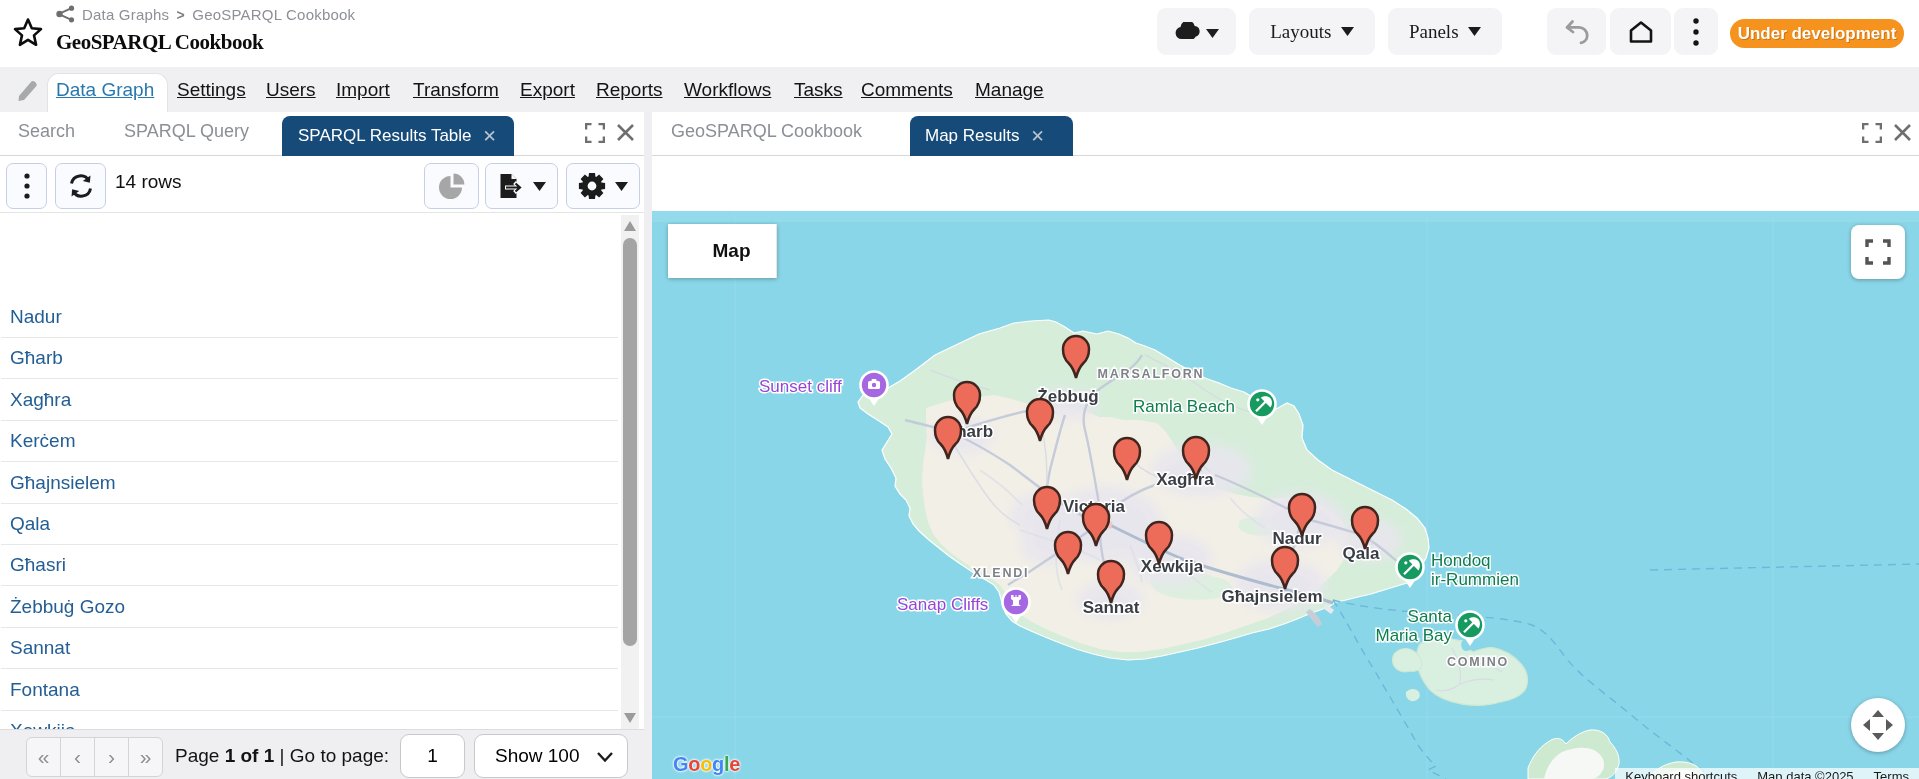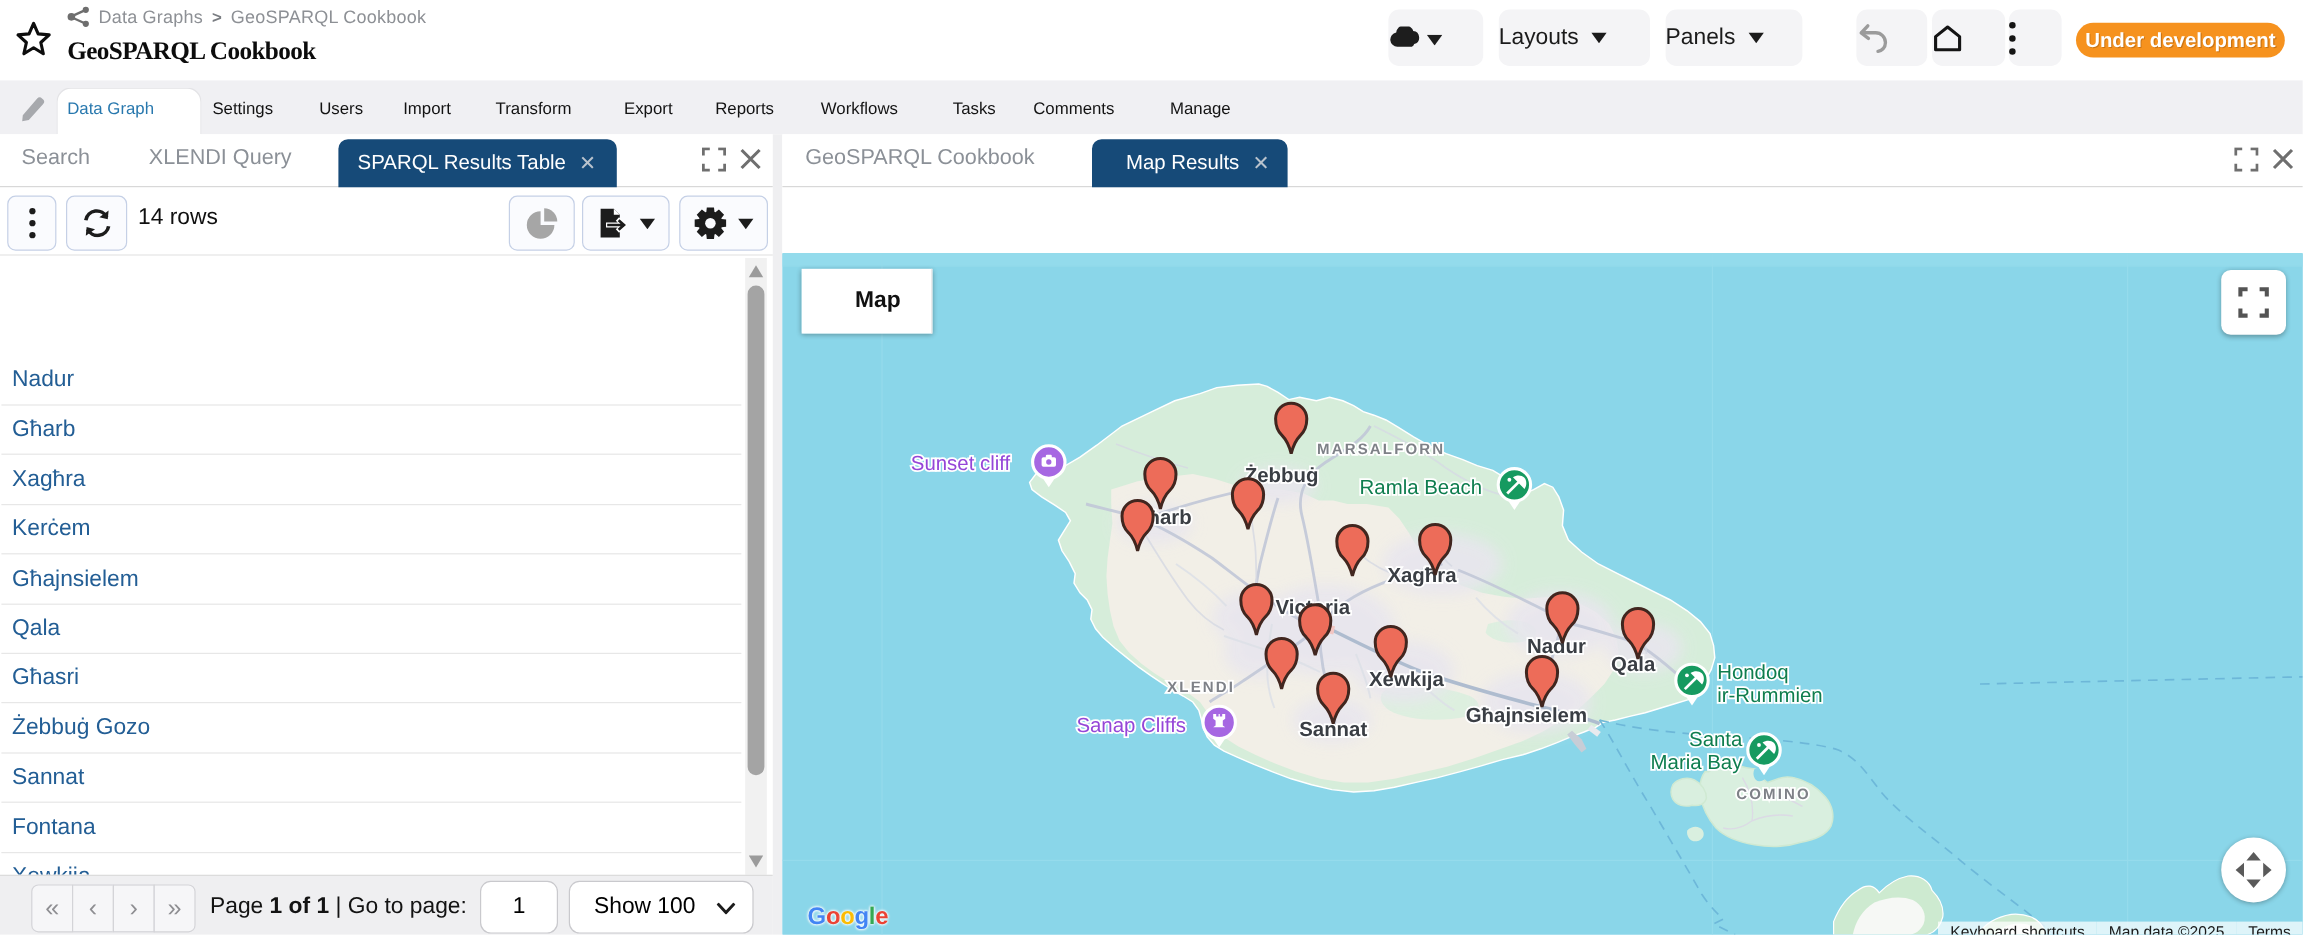--- a/index.html
+++ b/index.html
@@ -7,27 +7,27 @@
 body { font-family:"Liberation Sans", sans-serif; background:#fff; position:relative; }
 #app { position:absolute; left:0; top:0; width:1919px; height:779px; }
 
 
 #header { position:absolute; left:0; top:0; width:1919px; height:67px; background:#fff; }
 #star { position:absolute; left:13px; top:17px; }
 #shareic { position:absolute; left:55px; top:5px; }
 .crumb { position:absolute; left:82px; top:6px; font-size:15px; color:#8d9095; letter-spacing:.2px; }
 .crumb .sep { color:#7a7d82; font-weight:bold; margin:0 3px; font-size:14px; }
 #title { position:absolute; left:56px; top:30px; font-family:"Liberation Serif", serif; font-weight:bold; font-size:21px; color:#0c0c0c; letter-spacing:-0.5px; }
-.hbtn { position:absolute; top:8px; height:47px; background:#f4f4f6; border-radius:9px; display:flex; align-items:center; justify-content:flex-start; font-size:19px; color:#1b1b1b; }
+.hbtn { position:absolute; top:8px; height:47px; background:#f4f4f6; border-radius:9px; display:flex; align-items:center; justify-content:center; font-size:19px; color:#1b1b1b;font-family:Liberation Serif, serif; }
 #badge { position:absolute; left:1730px; top:19px; width:174px; height:29px; background:#f6921e; border-radius:15px; color:#fff; font-weight:bold; font-size:17px; display:flex; align-items:center; justify-content:center; text-shadow:1px 1px 0 rgba(120,60,0,.35); }
 
 
 #nav { position:absolute; left:0; top:67px; width:1919px; height:45px; background:#f0f0f3; }
 #navtab { position:absolute; left:47px; top:6px; width:121px; height:39px; background:#fff; border:1px solid #e3e3e6; border-bottom:none; border-radius:12px 12px 0 0; }
-.navitem { position:absolute; top:0; height:45px; display:flex; align-items:center; font-size:14px; color:#131313; }
+.navitem { position:absolute; top:0; height:45px; display:flex; align-items:center; font-size:19px; color:#131313;text-decoration:underline; }
 #pencil { position:absolute; left:17px; top:78px; }
 
 
 #main { position:absolute; left:0; top:112px; width:1919px; height:667px; }
 #leftpanel { position:absolute; left:0; top:0; width:644px; height:667px; background:#fff; }
 #pdivider { position:absolute; left:644px; top:0; width:8px; height:667px; background:#efeff1; }
 #rightpanel { position:absolute; left:652px; top:0; width:1267px; height:667px; background:#fff; }
 
 .tabbar { position:absolute; left:0; top:0; width:100%; height:44px; background:#fff; border-bottom:1px solid #d8d8d8;padding-left:36px; }
 .ptab { position:absolute; top:9px; font-size:18px; color:#8b9097; white-space:nowrap; }
@@ -143,21 +143,21 @@
     <div class="navitem" style="left:975px;">Manage</div>
   </div>
   <svg id="pencil" width="22" height="24" viewBox="0 0 22 24">
     <path d="M2 18 L14 4 a2.6 2.6 0 0 1 4 0 l1 1 a2.6 2.6 0 0 1 0 3.6 L7 22 L1.5 23 Z" fill="#a7a9ad"></path>
   </svg>
 
   <div id="main">
     <div id="leftpanel">
       <div class="tabbar">
         <div class="ptab" style="left:18px;">Search</div>
-        <div class="ptab" style="left:124px;">XLENDI Query</div>
+        <div class="ptab" style="left:124px;">SPARQL Query</div>
         <div class="atab" style="left:282px; width:232px; padding:0 16px;">SPARQL Results Table<span class="x">✕</span></div>
         <svg class="tabicons" style="left:585px;" width="20" height="20" viewBox="0 0 20 20">
           <path d="M1 6.5 V1 H6.5 M13.5 1 H19 V6.5 M19 13.5 V19 H13.5 M6.5 19 H1 V13.5" fill="none" stroke="#6f6f6f" stroke-width="2.6"></path>
         </svg>
         <svg class="tabicons" style="left:616px;" width="19" height="19" viewBox="0 0 19 19">
           <path d="M2 2 L17 17 M17 2 L2 17" stroke="#6f6f6f" stroke-width="2.6"></path>
         </svg>
       </div>
 
       <div id="toolbar">
@@ -262,21 +262,21 @@
             </svg>
         </div>
       </div>
     </div>
 
     <div id="pdivider"></div>
 
     <div id="rightpanel">
       <div class="tabbar">
         <div class="ptab" style="left:19px;">GeoSPARQL Cookbook</div>
-        <div class="atab" style="left:258px; width:163px; padding:0 15px;justify-content:flex-end;">Map Results<span class="x">✕</span></div>
+        <div class="atab" style="left:258px; width:163px; padding:0 15px;">Map Results<span class="x">✕</span></div>
         <svg class="tabicons" style="left:1210px;" width="20" height="20" viewBox="0 0 20 20">
           <path d="M1 6.5 V1 H6.5 M13.5 1 H19 V6.5 M19 13.5 V19 H13.5 M6.5 19 H1 V13.5" fill="none" stroke="#6f6f6f" stroke-width="2.6"></path>
         </svg>
         <svg class="tabicons" style="left:1241px;" width="19" height="19" viewBox="0 0 19 19">
           <path d="M2 2 L17 17 M17 2 L2 17" stroke="#6f6f6f" stroke-width="2.6"></path>
         </svg>
       </div>
       <div id="mapwrap">
         <svg id="mapsvg" width="1267" height="568" viewBox="652 211 1267 568">
           <defs>

